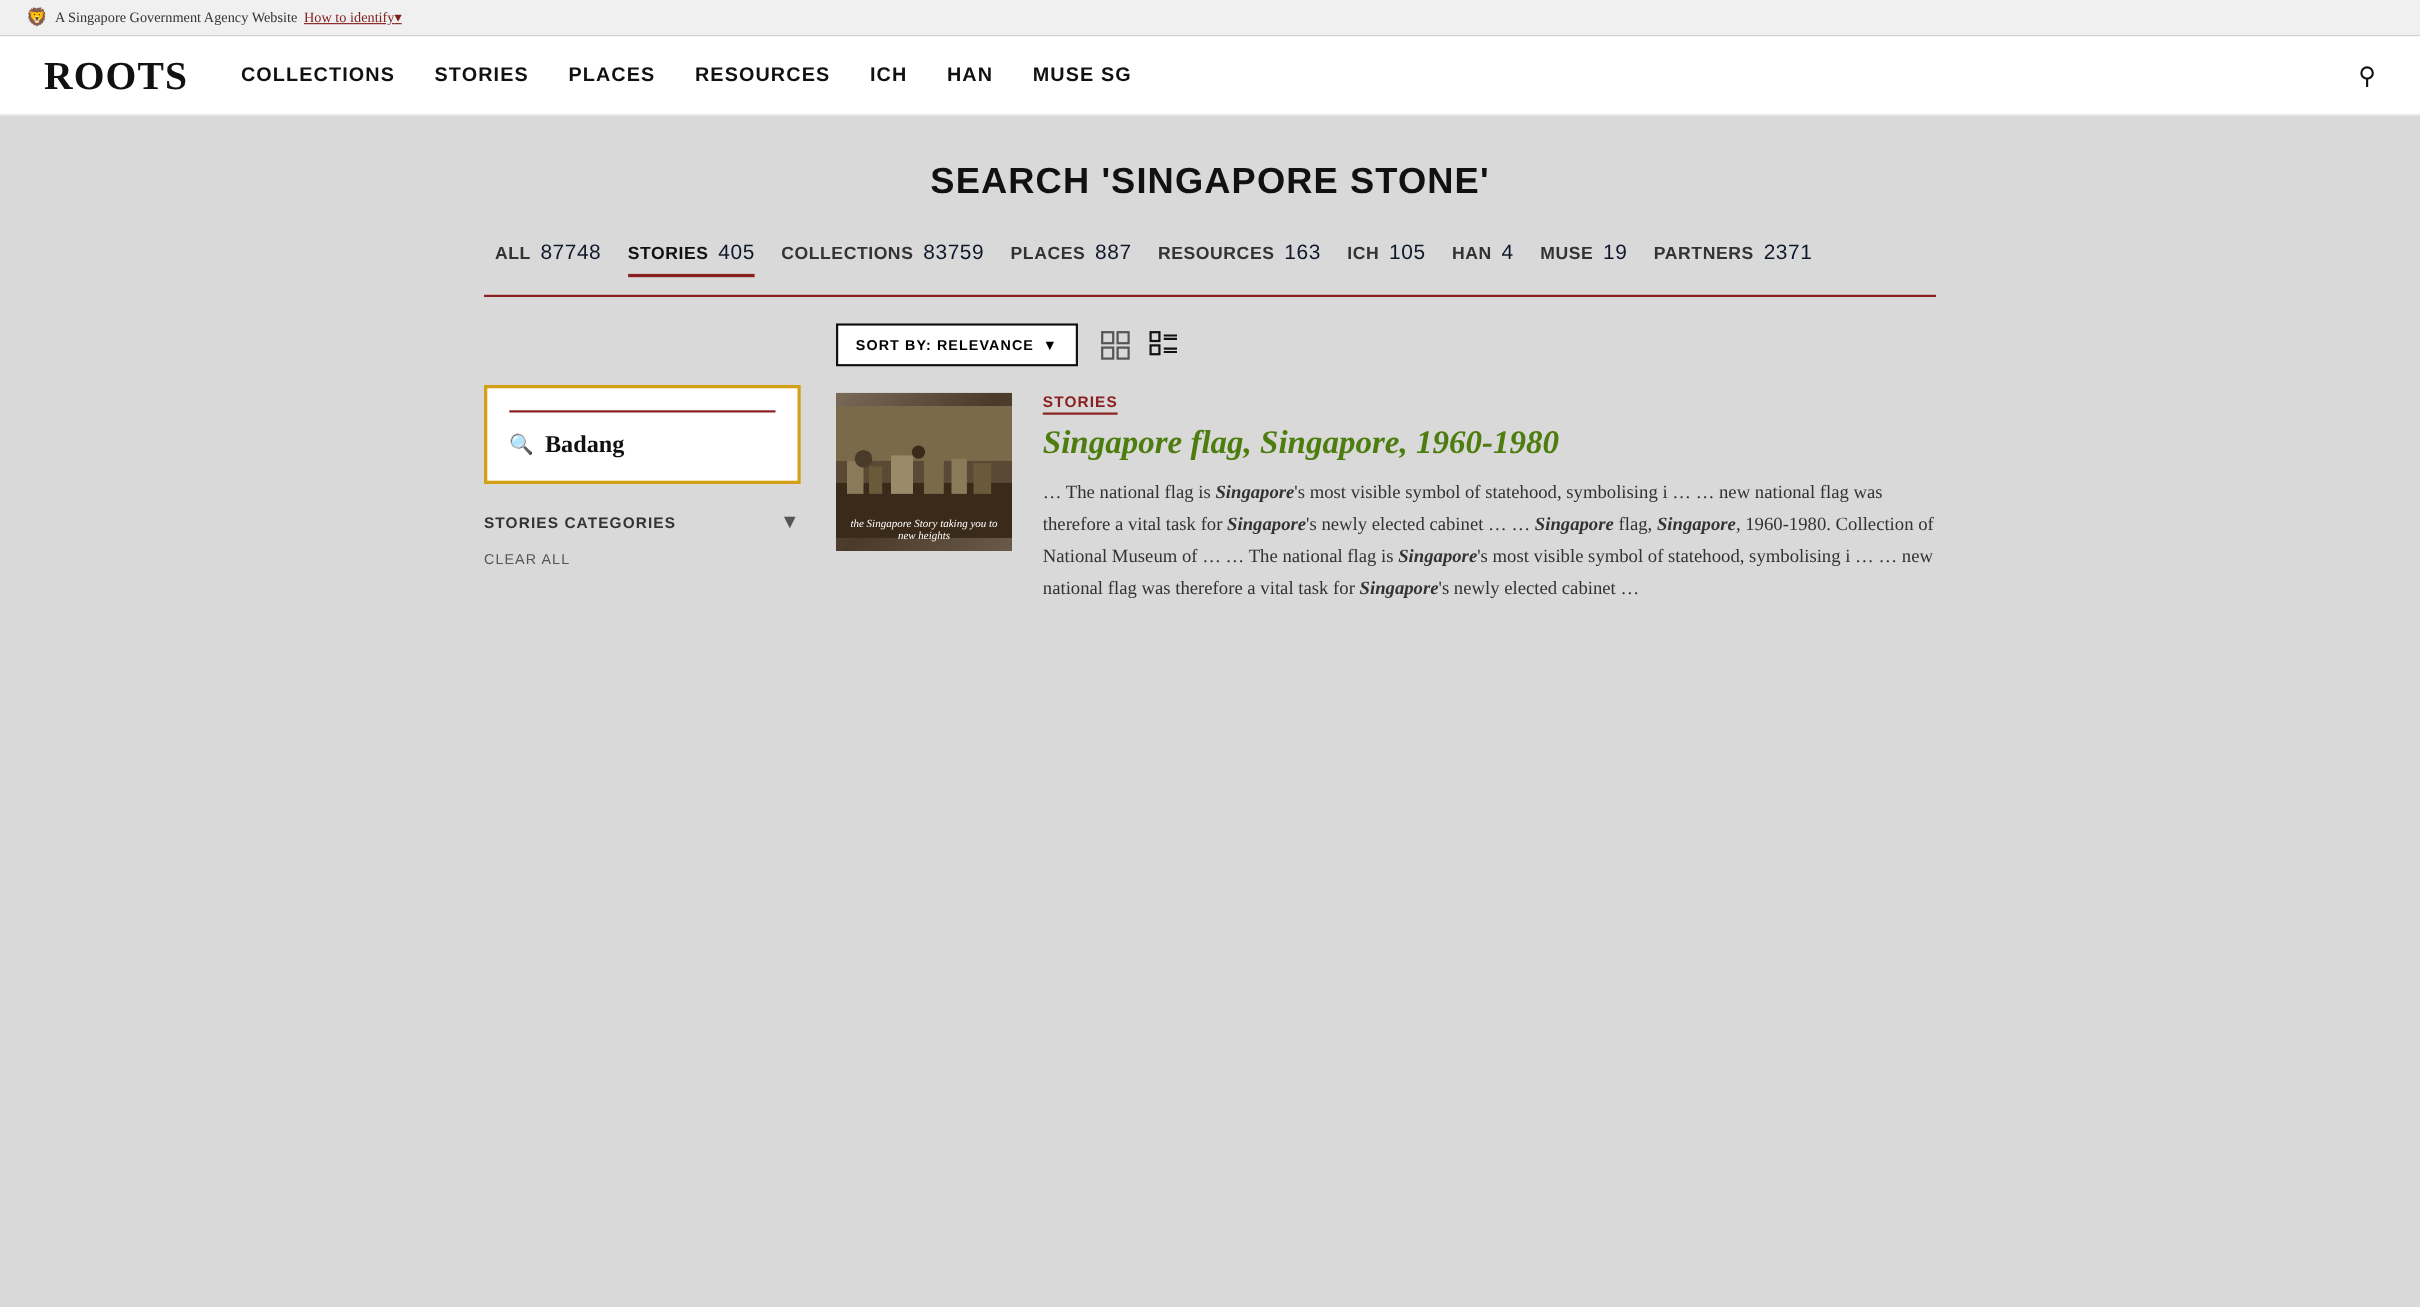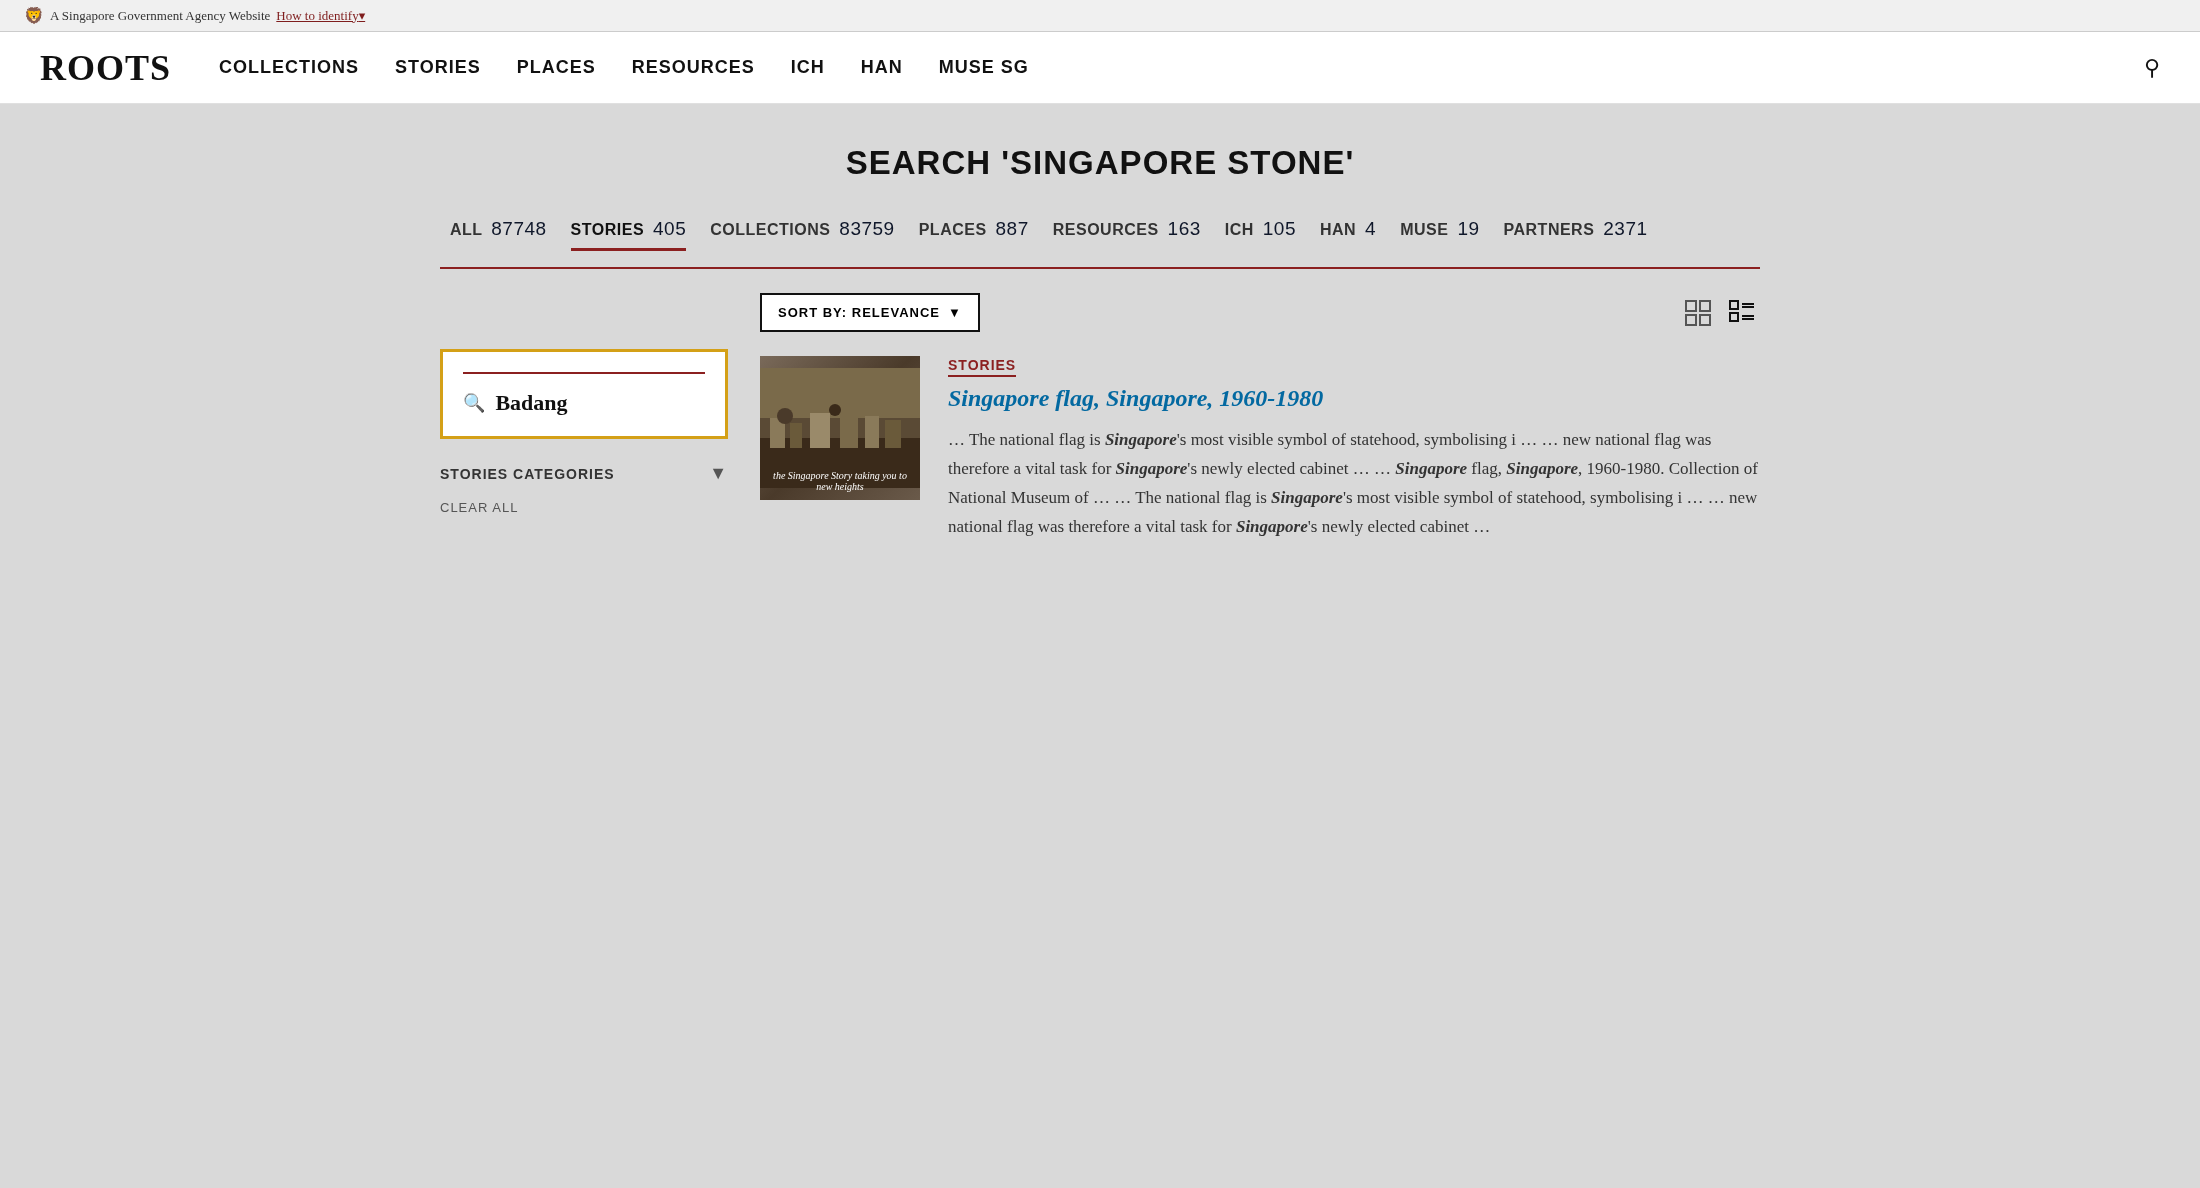--- a/index.html
+++ b/index.html
@@ -199,21 +199,21 @@
 
     
     .results-area {
       flex: 1;
     }
 
     
     .sort-bar {
       display: flex;
       align-items: center;
-      justify-content: space-between;
+      justify-content: flex-start;
       gap: 16px;
       margin-bottom: 24px;
     }
     .sort-dropdown {
       border: 2px solid #111;
       padding: 10px 16px;
       font-size: 13px;
       font-family: 'Arial', sans-serif;
       font-weight: 700;
       letter-spacing: 1px;
@@ -281,25 +281,25 @@
       font-weight: 700;
       letter-spacing: 1px;
       color: #8b2020;
       text-transform: uppercase;
       margin-bottom: 6px;
       border-bottom: 2px solid #8b2020;
       display: inline-block;
       padding-bottom: 2px;
     }
     .result-title {
-      font-size: 24px;
+      font-size: 30px;
       font-family: 'Georgia', serif;
       font-style: italic;
       font-weight: 700;
-      color: #0369a1;
+      color: #4d7c0f;
       margin-bottom: 12px;
       line-height: 1.3;
     }
     .result-excerpt {
       font-size: 17px;
       font-family: 'Georgia', serif;
       color: #333;
       line-height: 1.7;
     }
     .result-excerpt strong {

